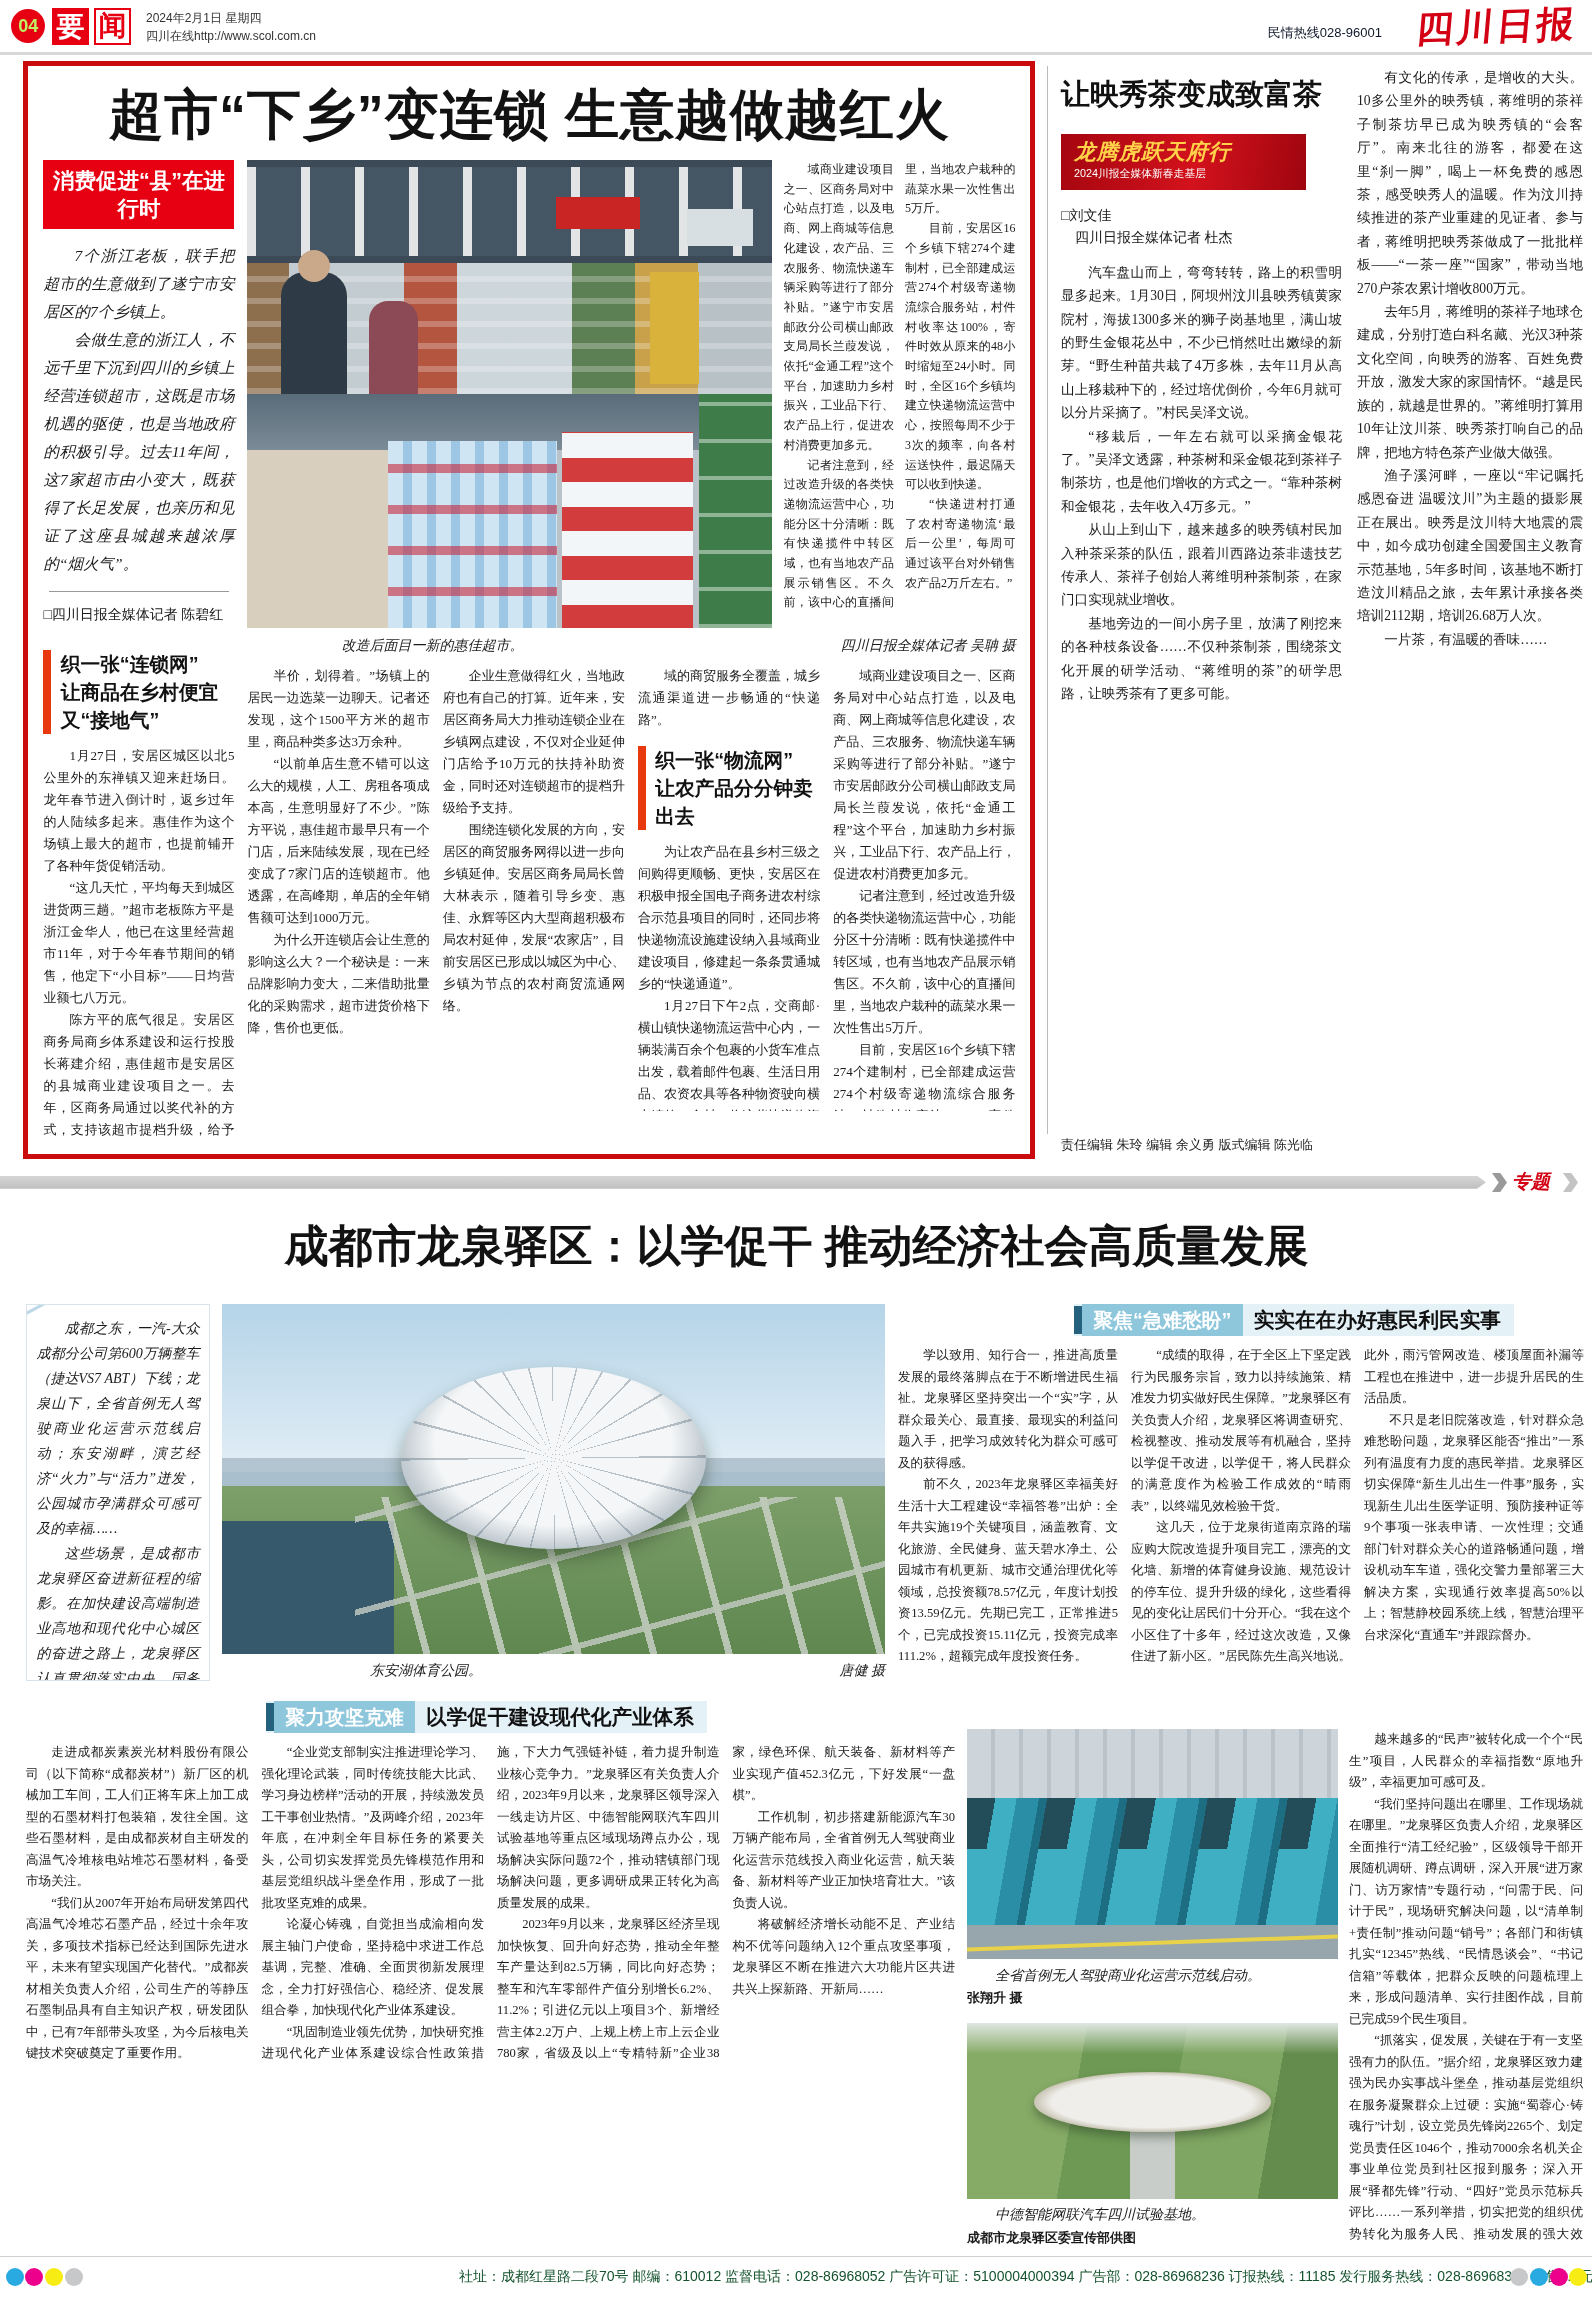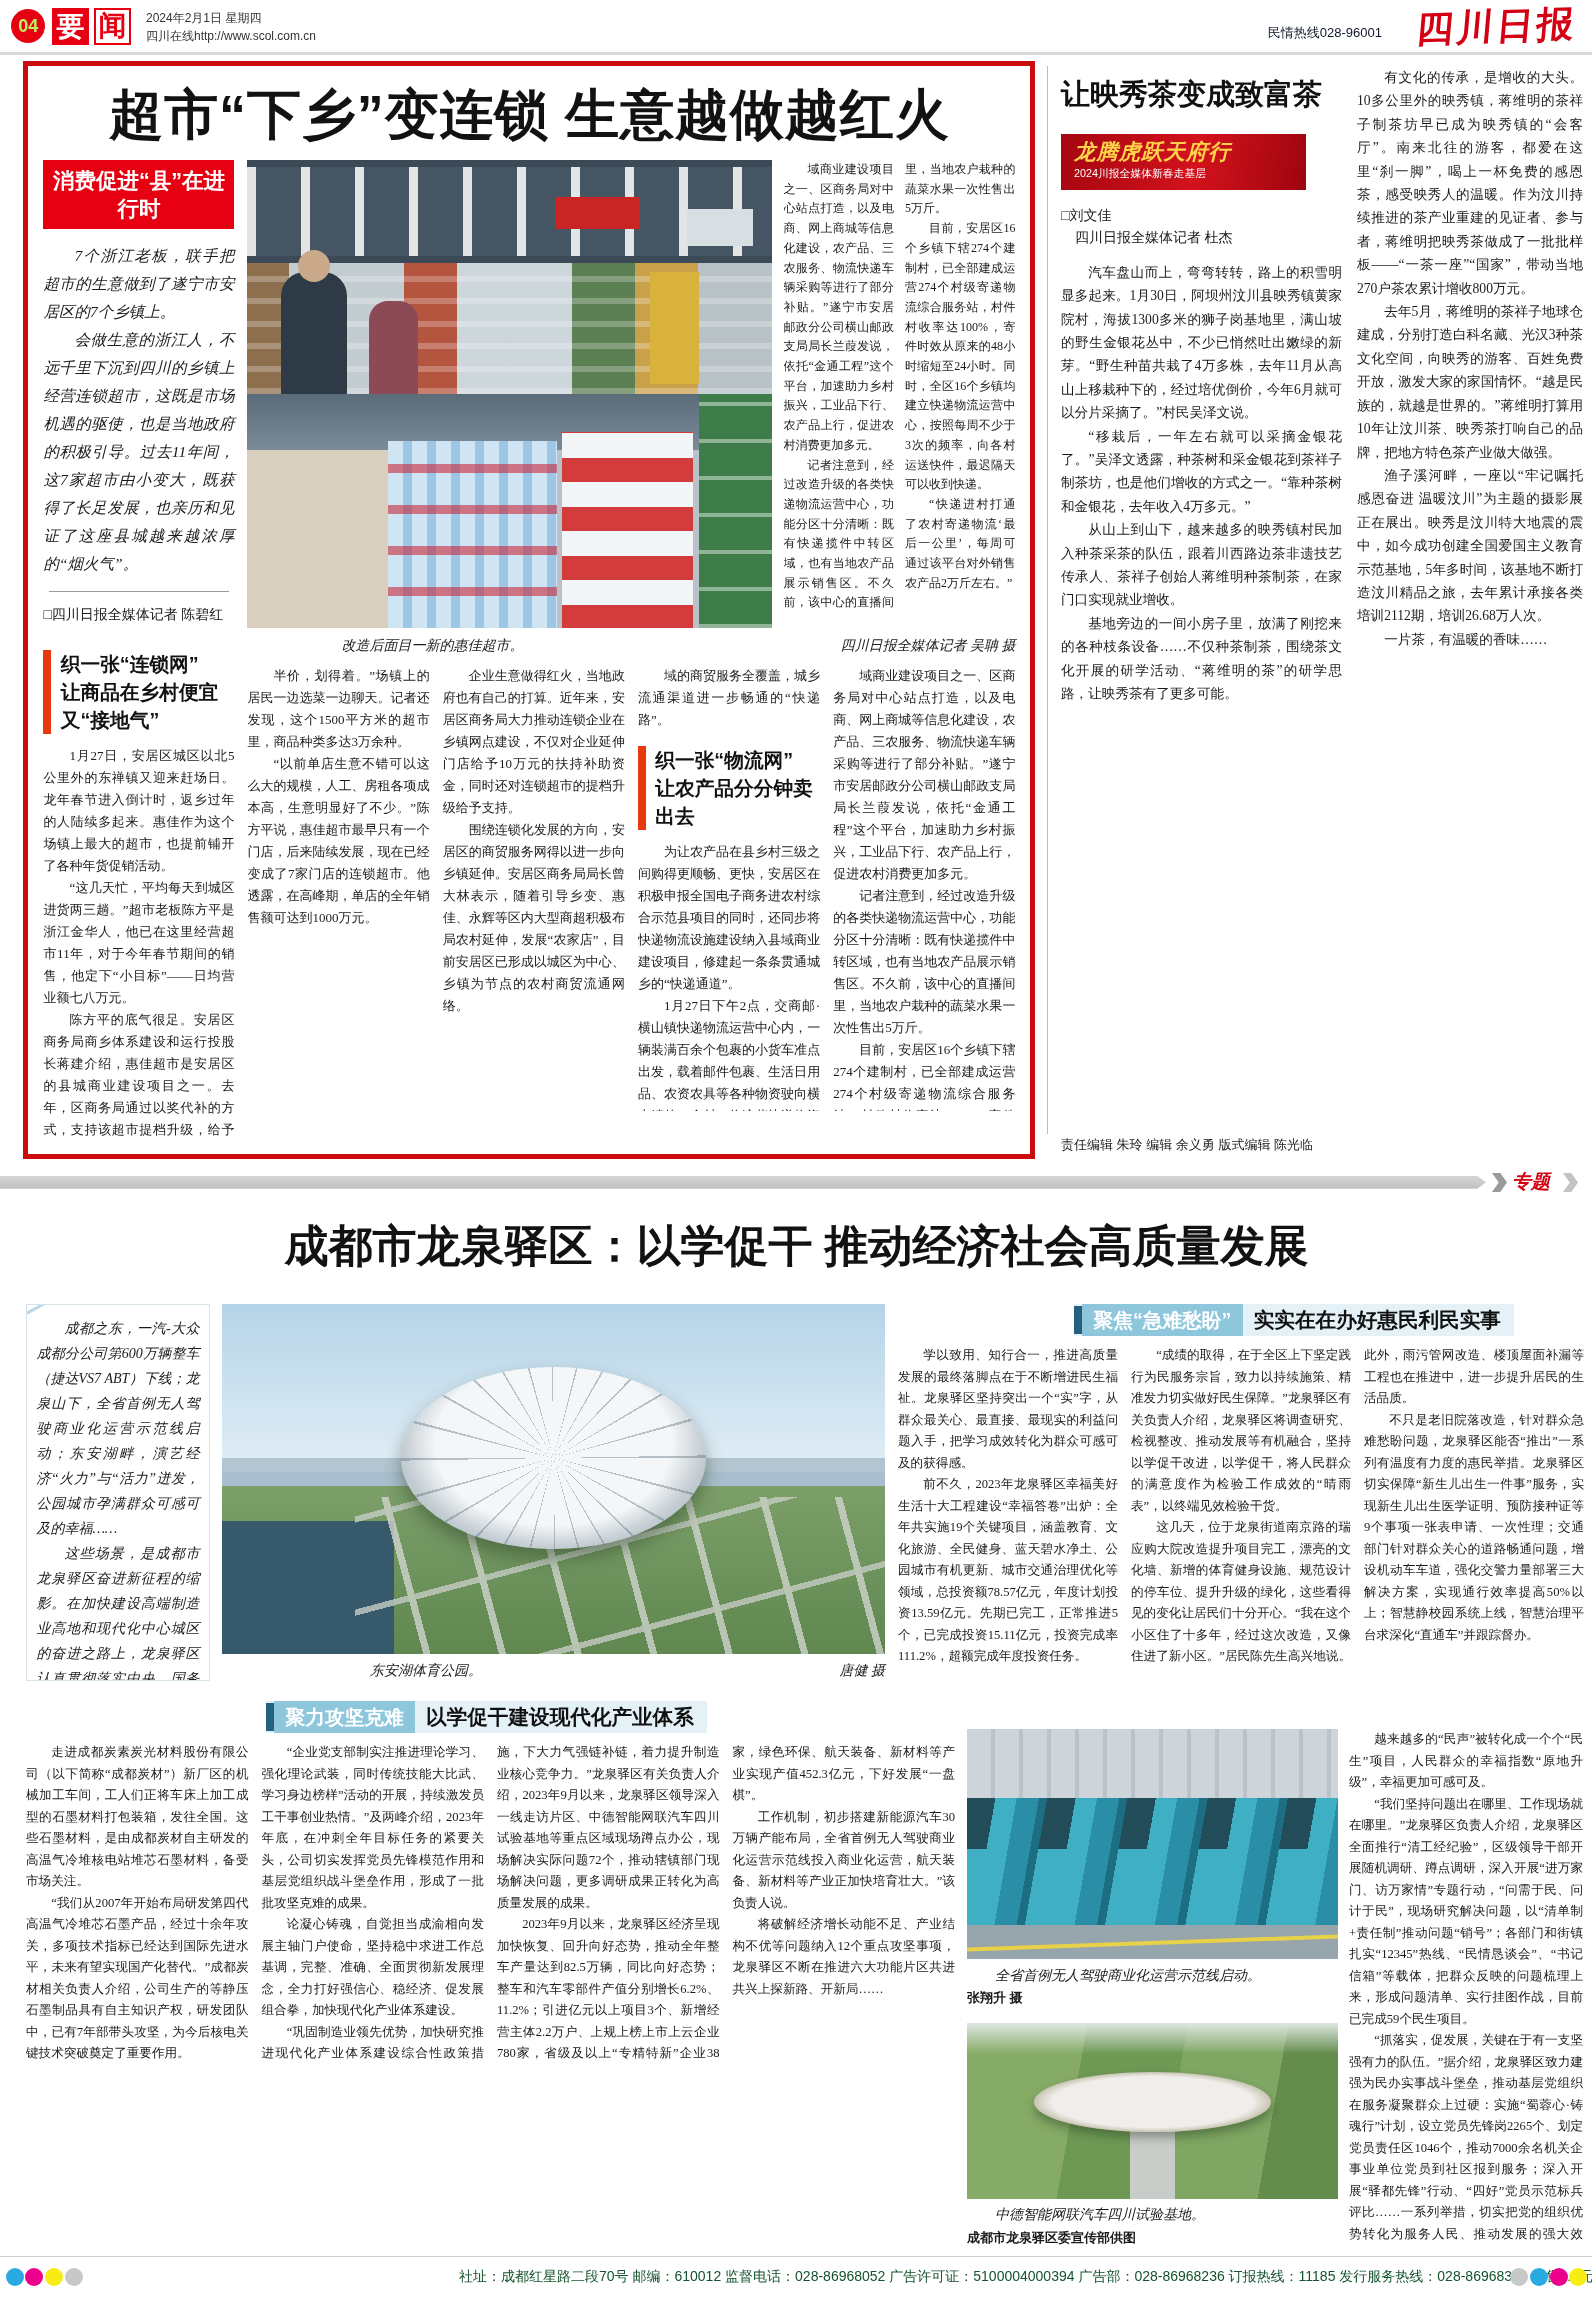--- a/index.html
+++ b/index.html
@@ -247,20 +247,21 @@
             </div>
         </div>
         <div class="cap-row">
           <span class="cap">改造后面目一新的惠佳超市。</span>
           <span class="credit">四川日报全媒体记者 吴聃 摄</span>
         </div>
         <div class="botrow">
           <div class="ncol bodytxt">
               <p class="para">半价，划得着。”场镇上的居民一边选菜一边聊天。记者还发现，这个1500平方米的超市里，商品种类多达3万余种。</p>
               <p class="para">“以前单店生意不错可以这么大的规模，人工、房租各项成本高，生意明显好了不少。”陈方平说，惠佳超市最早只有一个门店，后来陆续发展，现在已经变成了7家门店的连锁超市。他透露，在高峰期，单店的全年销售额可达到1000万元。</p>
+              <p class="para">为什么开连锁店会让生意的影响这么大？一个秘诀是：一来品牌影响力变大，二来借助批量化的采购需求，超市进货价格下降，售价也更低。</p>
             </div>
           <div class="ncol bodytxt">
               <p class="para">企业生意做得红火，当地政府也有自己的打算。近年来，安居区商务局大力推动连锁企业在乡镇网点建设，不仅对企业延伸门店给予10万元的扶持补助资金，同时还对连锁超市的提档升级给予支持。</p>
               <p class="para">围绕连锁化发展的方向，安居区的商贸服务网得以进一步向乡镇延伸。安居区商务局局长曾大林表示，随着引导乡变、惠佳、永辉等区内大型商超积极布局农村延伸，发展“农家店”，目前安居区已形成以城区为中心、乡镇为节点的农村商贸流通网络。</p>
             </div>
           <div class="ncol bodytxt">
             <div>
                 <p class="para">域的商贸服务全覆盖，城乡流通渠道进一步畅通的“快递路”。</p>
               </div>
             <div class="subhead">

